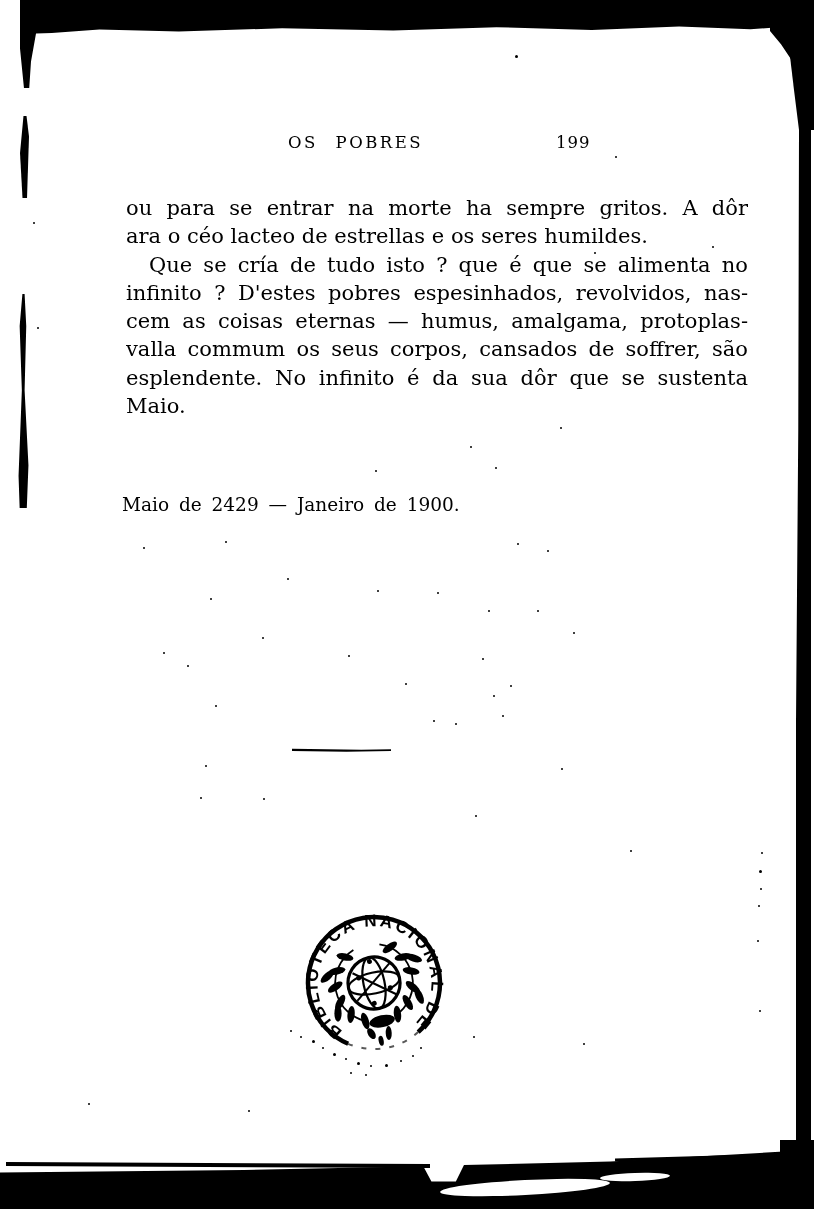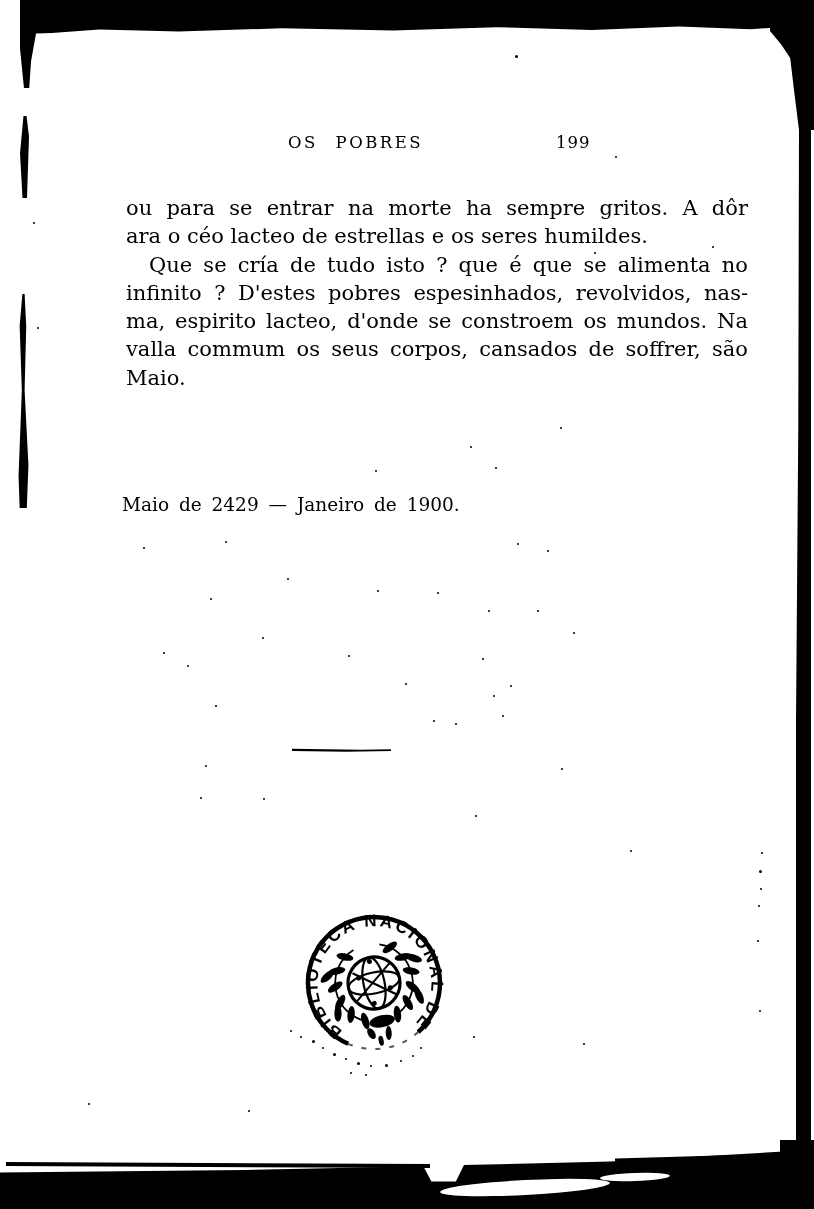--- a/index.html
+++ b/index.html
@@ -79,22 +79,23 @@
 <div id="page">
 
   <div class="running-title">OS POBRES</div>
   <div class="page-number">199</div>
 
   <div class="bodytext">
     <div class="tline j">ou para se entrar na morte ha sempre gritos. A dôr</div>
     <div class="tline">ara o céo lacteo de estrellas e os seres humildes.</div>
     <div class="tline j indent">Que se cría de tudo isto ? que é que se alimenta no</div>
     <div class="tline j">infinito ? D'estes pobres espesinhados, revolvidos, nas-</div>
-    <div class="tline j">ma, espirito lacteo, d'onde se constroem os mundos. Na</div>
+    <div class="tline j">cem as coisas eternas — humus, amalgama, protoplas-</div>
     <div class="tline j">valla commum os seus corpos, cansados de soffrer, são</div>
+    <div class="tline j">esplendente. No infinito é da sua dôr que se sustenta</div>
     <div class="tline">Maio.</div>
   </div>
 
   <div class="dateline">Maio de 2429 — Janeiro de 1900.</div>
 
   <svg id="stamp" viewBox="0 0 200 200">
     <g transform="rotate(-12 100 100)" fill="none" stroke="#000">
 
       <path d="M 62.1 154.1 A 66 66 0 1 1 133 157.2" stroke-width="4.5"></path>
       <path d="M 133 157.2 A 66 66 0 0 1 62.1 154.1" stroke-width="2" stroke-dasharray="5 9" opacity=".65"></path>

